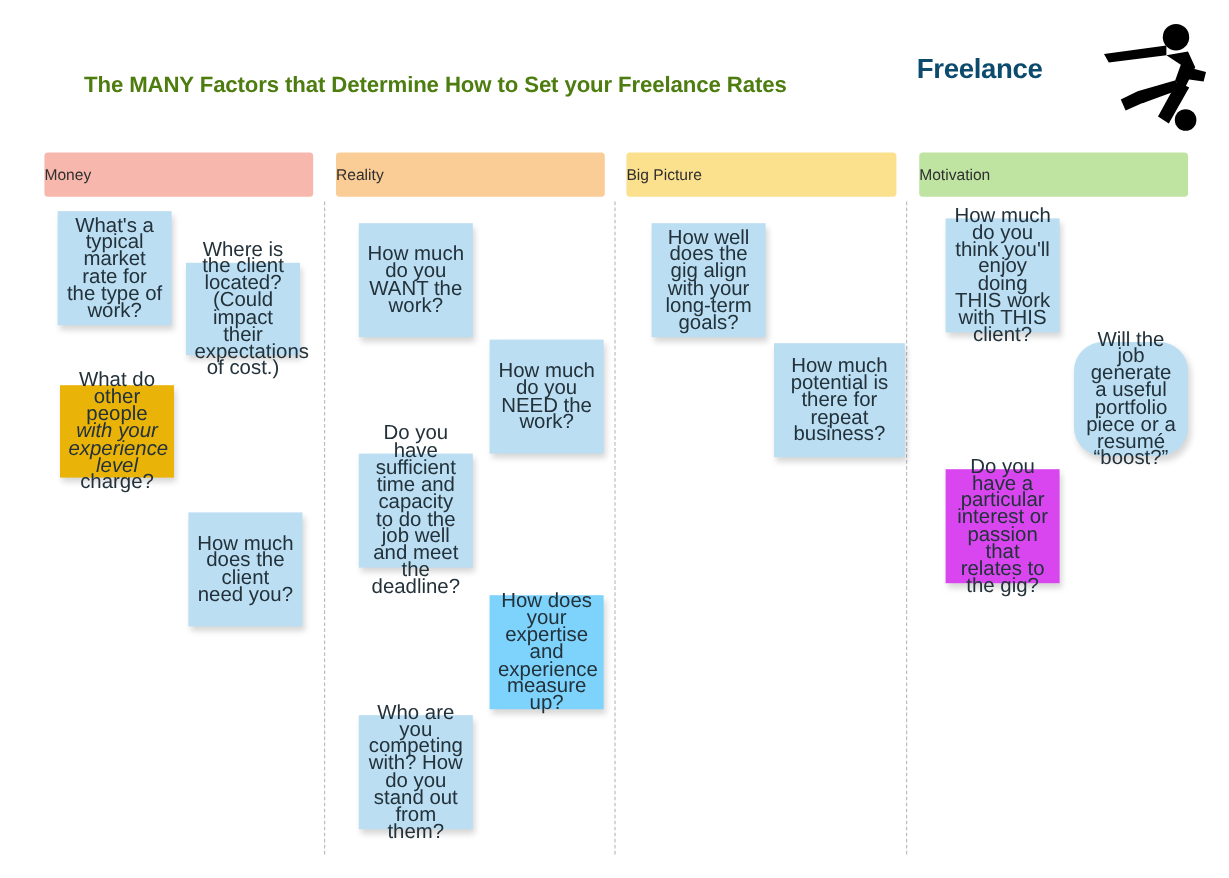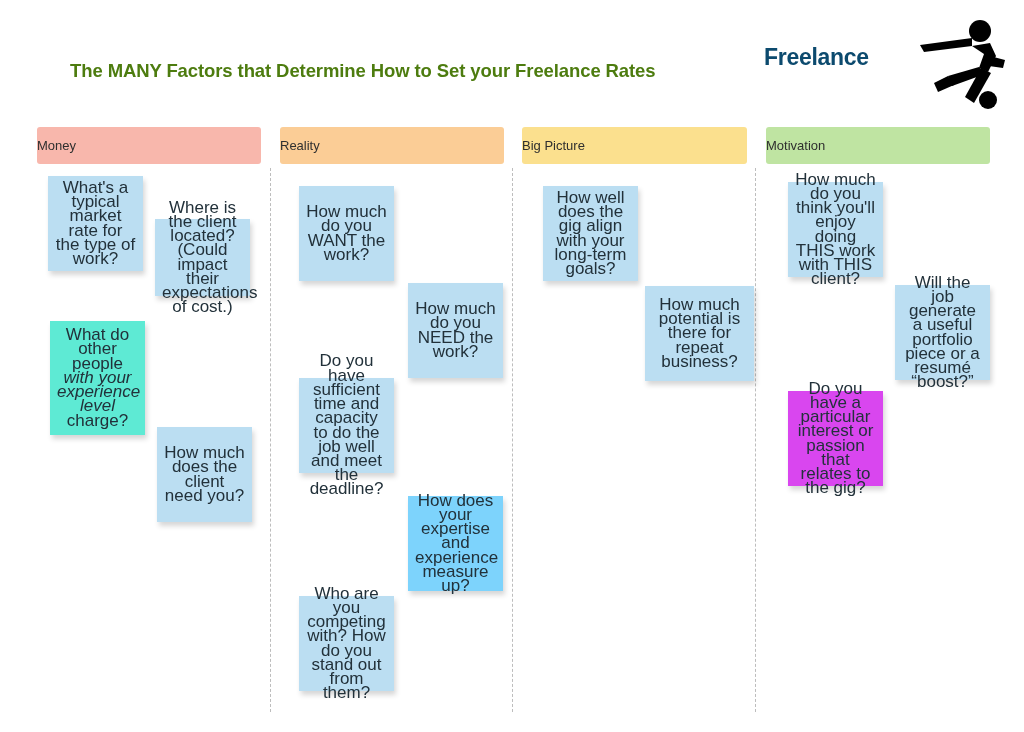--- a/index.html
+++ b/index.html
@@ -144,21 +144,21 @@
         <span>Motivation</span>
       </div>
     </div>
   <div id="notes-layer">
       <div class="note" style="left: 48px; top: 176px; width: 95px; height: 95px; background: rgb(187, 222, 242);">
         <span>What's a typical market rate for the type of work?</span>
       </div>
       <div class="note" style="left: 155px; top: 219px; width: 95px; height: 77px; background: rgb(187, 222, 242);">
         <span>Where is the client located? (Could impact their expectations of cost.)</span>
       </div>
-      <div class="note" style="left: 50px; top: 321px; width: 95px; height: 114px; background: #5eead4;">
+      <div class="note" style="left: 50px; top: 321px; width: 95px; height: 77px; background: #eab308;">
         <span>What do other people <i>with your experience level</i> charge?</span>
       </div>
       <div class="note" style="left: 157px; top: 427px; width: 95px; height: 95px; background: rgb(187, 222, 242);">
         <span>How much does the client need you?</span>
       </div>
       <div class="note" style="left: 299px; top: 186px; width: 95px; height: 95px; background: rgb(187, 222, 242);">
         <span>How much do you WANT the work?</span>
       </div>
       <div class="note" style="left: 408px; top: 283px; width: 95px; height: 95px; background: rgb(187, 222, 242);">
         <span>How much do you NEED the work?</span>
@@ -174,21 +174,21 @@
       </div>
       <div class="note" style="left: 543px; top: 186px; width: 95px; height: 95px; background: rgb(187, 222, 242);">
         <span>How well does the gig align with your long-term goals?</span>
       </div>
       <div class="note" style="left: 645px; top: 286px; width: 109px; height: 95px; background: rgb(187, 222, 242);">
         <span>How much potential is there for repeat business?</span>
       </div>
       <div class="note" style="left: 788px; top: 182px; width: 95px; height: 95px; background: rgb(187, 222, 242);">
         <span>How much do you think you'll enjoy doing THIS work with THIS client?</span>
       </div>
-      <div class="note" style="left: 895px; top: 285px; width: 95px; height: 95px; background: rgb(187, 222, 242);">
+      <div class="note" style="left: 895px; top: 285px; width: 95px; height: 95px; background: rgb(187, 222, 242); border-radius: 24px;">
         <span>Will the job generate a useful portfolio piece or a resumé “boost?”</span>
       </div>
       <div class="note" style="left: 788px; top: 391px; width: 95px; height: 95px; background: #d946ef;">
         <span>Do you have a particular interest or passion that relates to the gig?</span>
       </div>
     </div>
 
 </div>
 
 </body></html>

